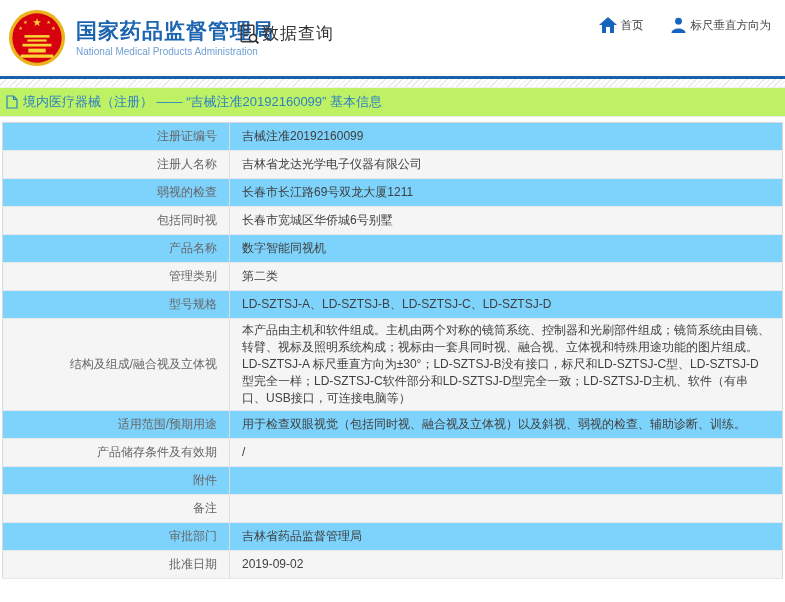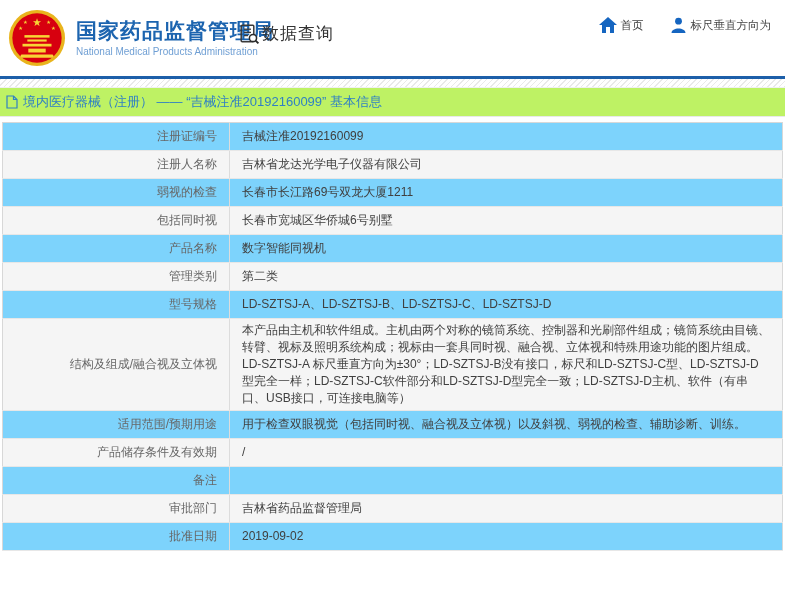--- a/index.html
+++ b/index.html
@@ -225,20 +225,24 @@
         </tr>
         <tr>
           <td class="label-cell"><span>适用范围/预期用途</span></td>
           <td class="value-cell"><span>用于检查双眼视觉（包括同时视、融合视及立体视）以及斜视、弱视的检查、辅助诊断、训练。</span></td>
         </tr>
         <tr>
           <td class="label-cell"><span>产品储存条件及有效期</span></td>
           <td class="value-cell"><span>/</span></td>
         </tr>
         <tr>
+          <td class="label-cell"><span>附件</span></td>
+          <td class="value-cell"><span></span></td>
+        </tr>
+        <tr>
           <td class="label-cell"><span>备注</span></td>
           <td class="value-cell"><span></span></td>
         </tr>
         <tr>
           <td class="label-cell"><span>审批部门</span></td>
           <td class="value-cell"><span>吉林省药品监督管理局</span></td>
         </tr>
         <tr>
           <td class="label-cell"><span>批准日期</span></td>
           <td class="value-cell"><span>2019-09-02</span></td>

